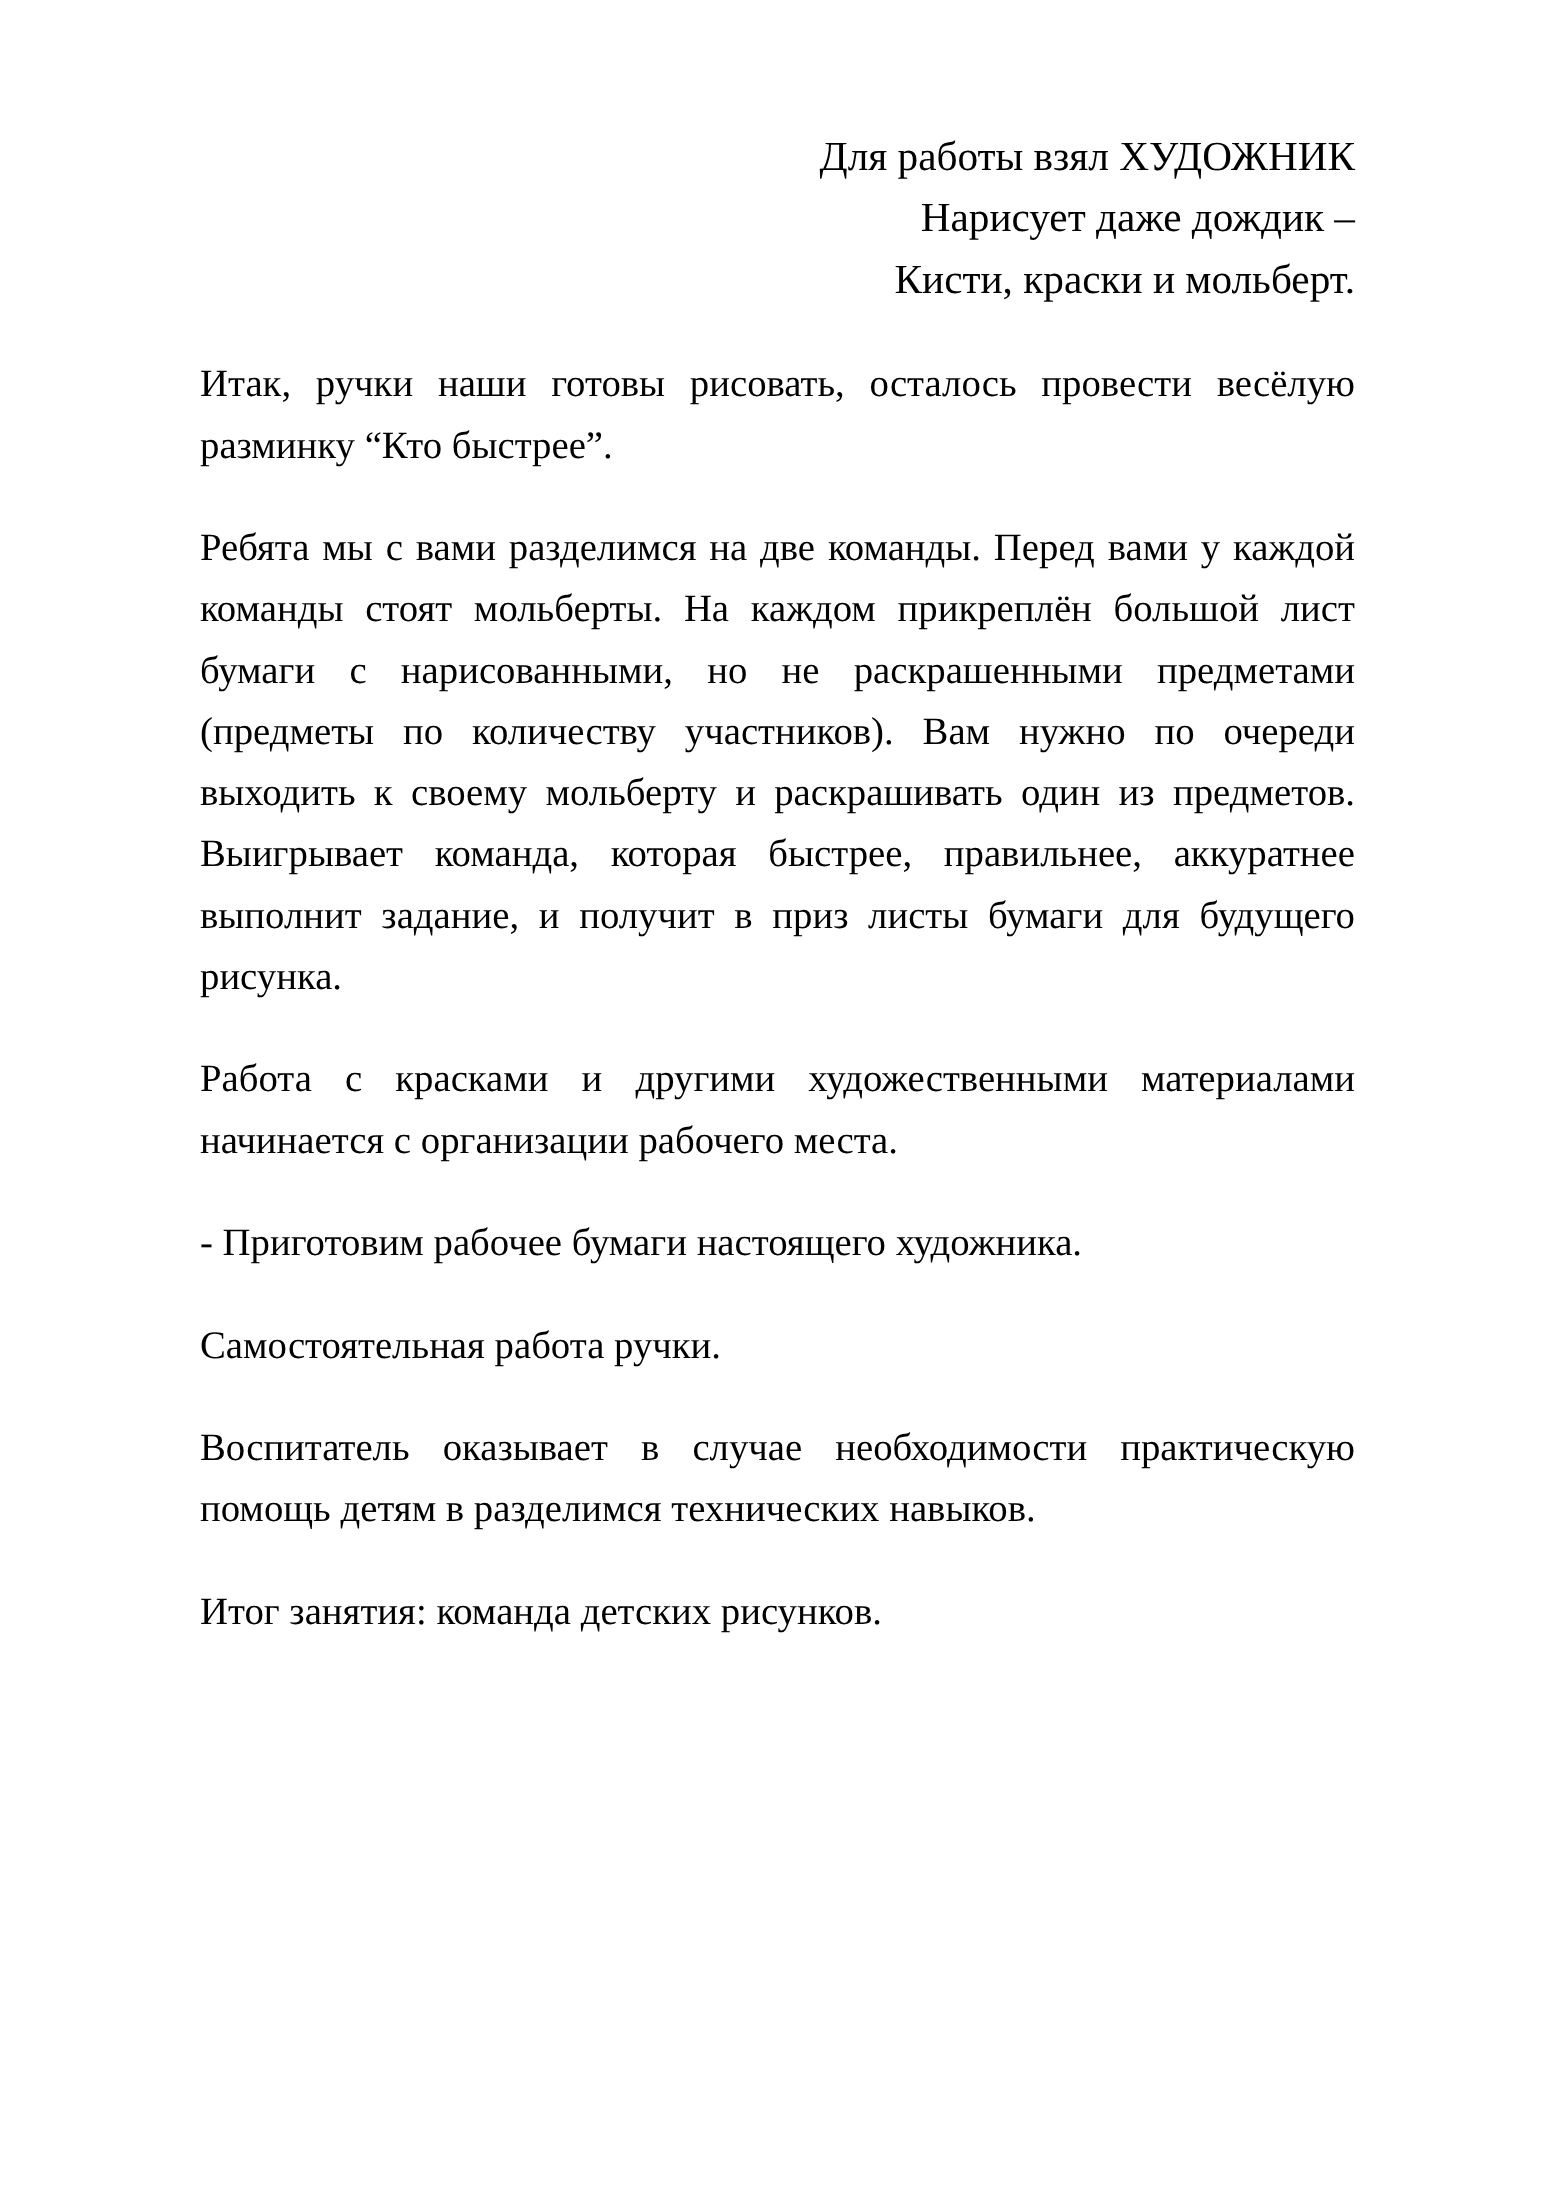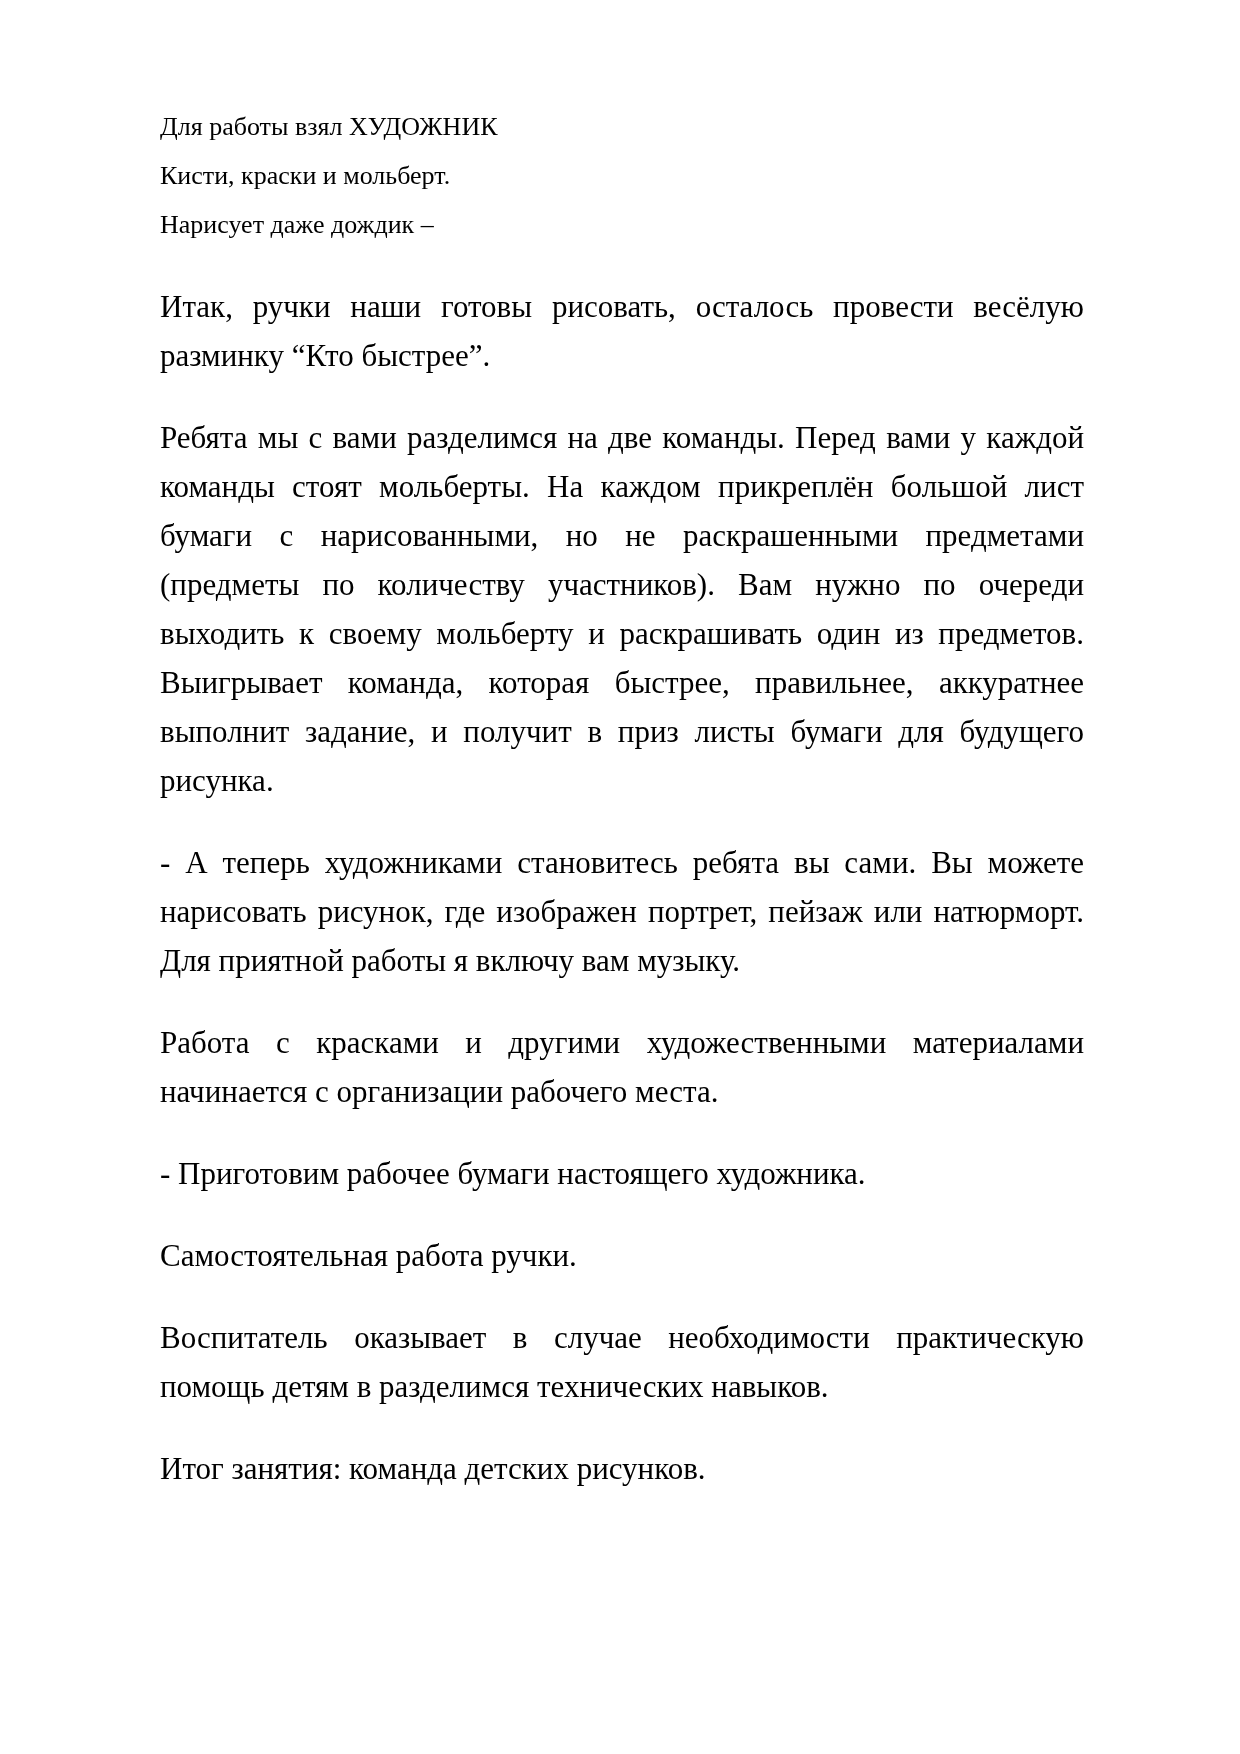--- a/index.html
+++ b/index.html
@@ -12,44 +12,44 @@
     overflow: hidden;
   }
   .page {
     width: 1240px;
     height: 1754px;
     background: #ffffff;
     padding: 102px 156px 0 160px;
   }
   .poem { margin: 0 0 33px 0; }
   .poem .line {
-    font-size: 26px;
+    font-size: 33px;
     line-height: 49px;
     white-space: nowrap;
+    text-align: right;
   }
   p.para {
     font-size: 31px;
     line-height: 49px;
     text-align: justify;
     margin: 0 0 33px 0;
   }
 </style>
 </head>
 <body>
 
 <div class="page">
 
   <div class="poem">
     <div class="line">Для работы взял ХУДОЖНИК</div>
+    <div class="line">Нарисует даже дождик –</div>
     <div class="line">Кисти, краски и мольберт.</div>
-    <div class="line">Нарисует даже дождик –</div>
   </div>
 
   <p class="para">Итак, ручки наши готовы рисовать, осталось провести весёлую разминку “Кто быстрее”.</p>
   <p class="para">Ребята мы с вами разделимся на две команды. Перед вами у каждой команды стоят мольберты. На каждом прикреплён большой лист бумаги с нарисованными, но не раскрашенными предметами (предметы по количеству участников). Вам нужно по очереди выходить к своему мольберту и раскрашивать один из предметов. Выигрывает команда, которая быстрее, правильнее, аккуратнее выполнит задание, и получит в приз листы бумаги для будущего рисунка.</p>
-  <p class="para">- А теперь художниками становитесь ребята вы сами. Вы можете нарисовать рисунок, где изображен портрет, пейзаж или натюрморт. Для приятной работы я включу вам музыку.</p>
   <p class="para">Работа с красками и другими художественными материалами начинается с организации рабочего места.</p>
   <p class="para">- Приготовим рабочее бумаги настоящего художника.</p>
   <p class="para">Самостоятельная работа ручки.</p>
   <p class="para">Воспитатель оказывает в случае необходимости практическую помощь детям в разделимся технических навыков.</p>
   <p class="para">Итог занятия: команда детских рисунков.</p>
 
 </div>
 
 </body></html>

